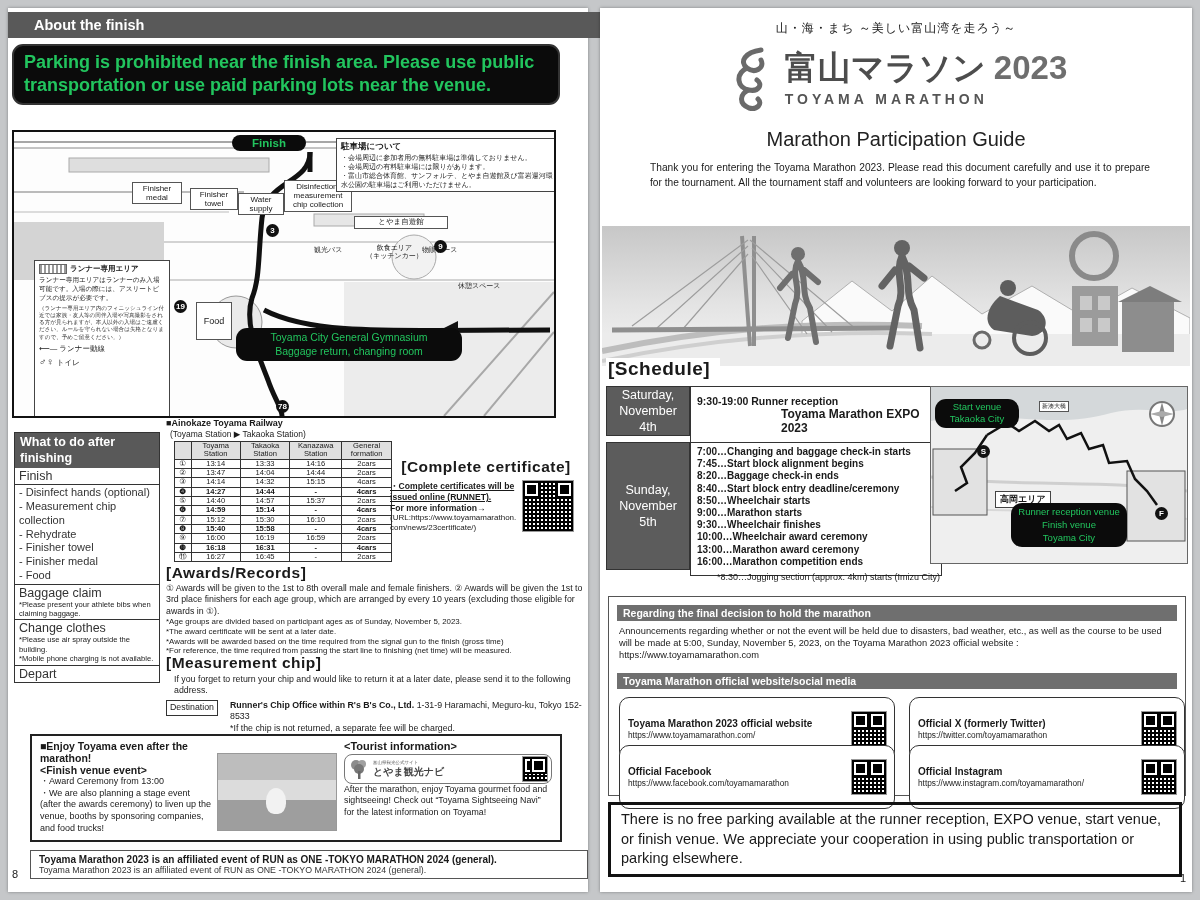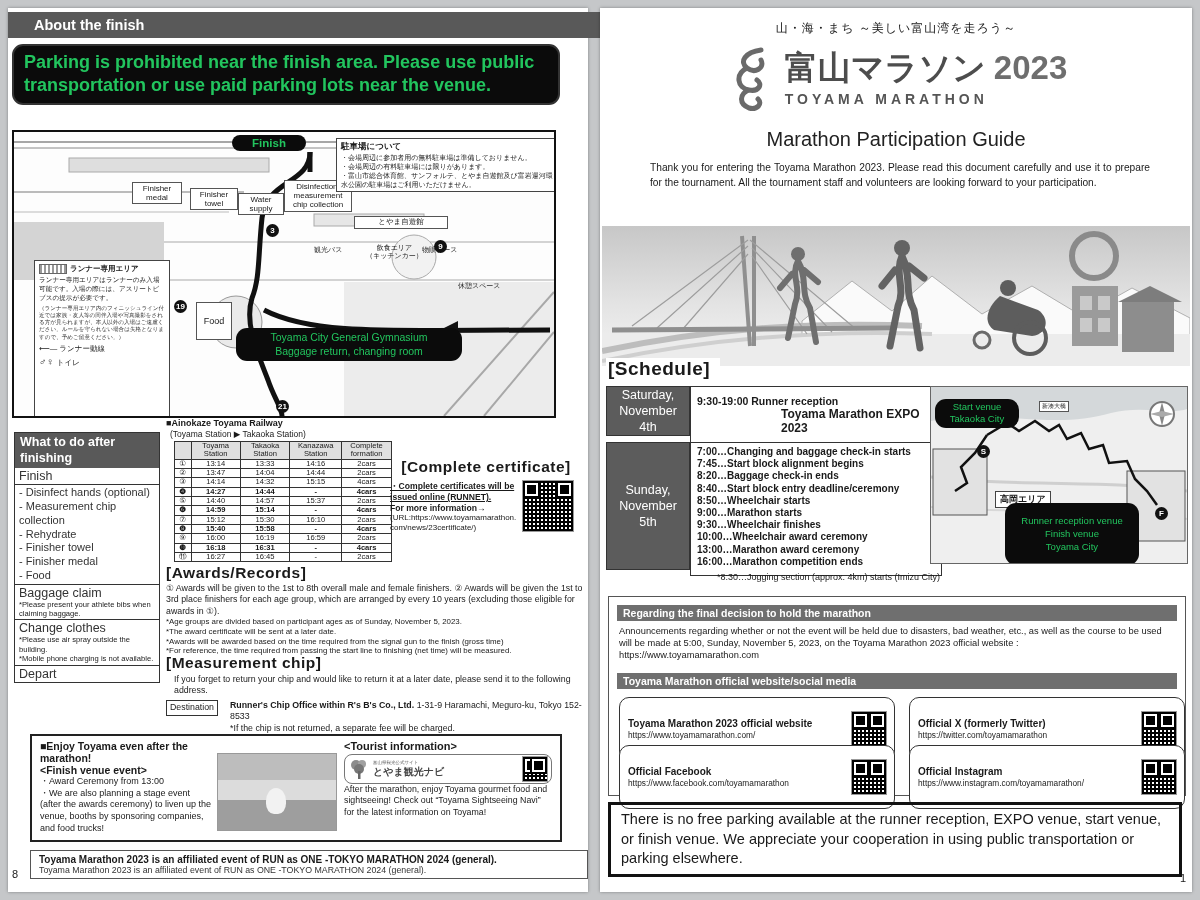--- a/index.html
+++ b/index.html
@@ -115,33 +115,33 @@
       <div style="font-size:5.6px;line-height:1.3;margin-top:2px;color:#333;">（ランナー専用エリア内のフィニッシュライン付近では家族・友人等の同伴入場や写真撮影をされる方が見られますが、本人以外の入場はご遠慮ください。ルールを守られない場合は失格となりますので、予めご留意ください。）</div>
       <div style="font-size:7.5px;margin-top:3px;"><span>⟵—</span>
         <span>ランナー動線</span></div>
       <div style="font-size:10px;margin-top:2px;"><span style="font-weight:bold;">♂♀</span>
         <span style="font-size:7.5px;">トイレ</span></div>
     </div>
 
     <div class="marker" style="left:252px;top:92px;"><span>3</span></div>
     <div class="marker" style="left:420px;top:108px;"><span>9</span></div>
     <div class="marker" style="left:160px;top:168px;"><span>19</span></div>
-    <div class="marker" style="left:262px;top:268px;"><span>21</span></div>
+    <div class="marker" style="left:262px;top:268px;"><span>78</span></div>
   </div>
 
   <div class="abs" style="left:158px;top:410px;font-size:9px;font-weight:bold;"><span>■Ainokaze Toyama Railway</span></div>
   <div class="abs" style="left:162px;top:421px;font-size:8.5px;"><span>(Toyama Station ▶ Takaoka Station)</span></div>
   <table class="traintbl abs" style="left:166px;top:433px;width:218px;">
     <tbody>
         <tr>
       <th style="width:14px;"></th>
       <th style="width:48px;">Toyama Station</th>
       <th style="width:48px;">Takaoka Station</th>
       <th style="width:50px;">Kanazawa Station</th>
-      <th style="width:48px;">Complete formation</th>
+      <th style="width:48px;">General formation</th>
     </tr>
     <tr>
           <td>①</td>
           <td>13:14</td>
           <td>13:33</td>
           <td>14:16</td>
           <td>2cars</td>
         </tr>
     <tr>
           <td>②</td>
@@ -406,21 +406,21 @@
       <rect x="2" y="62" width="54" height="66" fill="#e2e2e2" stroke="#555"></rect>
       <rect x="196" y="84" width="58" height="70" fill="#e2e2e2" stroke="#555"></rect>
       <path d="M56,48 L76,36 L88,44 L104,34 L118,44 L128,38 L136,52 L150,46 L158,62 L172,58 L178,76 L196,74 L204,92 L216,104 L226,118" fill="none" stroke="#111" stroke-width="2.5"></path>
       <path d="M56,48 L44,66 L30,80 L36,96 L24,104" fill="none" stroke="#111" stroke-width="2.5"></path>
     </svg>
     <div class="blackbox abs prelines" style="left:4px;top:12px;width:84px;padding:2px 0;text-align:center;font-size:9.5px;line-height:1.3;"><span class="prelines">Start venue
 Takaoka City</span></div>
     <div class="marker" style="left:46px;top:58px;"><span>S</span></div>
     <div class="maplabel" style="left:108px;top:14px;font-size:6px;"><span>新湊大橋</span></div>
     <div class="abs" style="left:64px;top:104px;background:#fff;border:1px solid #444;font-size:9px;font-weight:bold;padding:1px 4px;"><span>高岡エリア</span></div>
-    <div class="blackbox abs prelines" style="left:74px;top:116px;width:134px;padding:12px 0;text-align:center;font-size:9.5px;line-height:1.35;"><span class="prelines">Runner reception venue
+    <div class="blackbox abs prelines" style="left:80px;top:116px;width:116px;padding:3px 0;text-align:center;font-size:9.5px;line-height:1.35;"><span class="prelines">Runner reception venue
 Finish venue
 Toyama City</span></div>
     <div class="marker" style="left:224px;top:120px;"><span>F</span></div>
     <svg class="abs" width="30" height="30" viewBox="0 0 30 30" style="left:216px;top:12px;">
       <circle cx="15" cy="15" r="12" fill="#fff" stroke="#777" stroke-width="2"></circle>
       <polygon points="15,3 18,15 15,27 12,15" fill="#888"></polygon>
       <polygon points="3,15 15,12 27,15 15,18" fill="#aaa"></polygon>
     </svg>
   </div>
 

